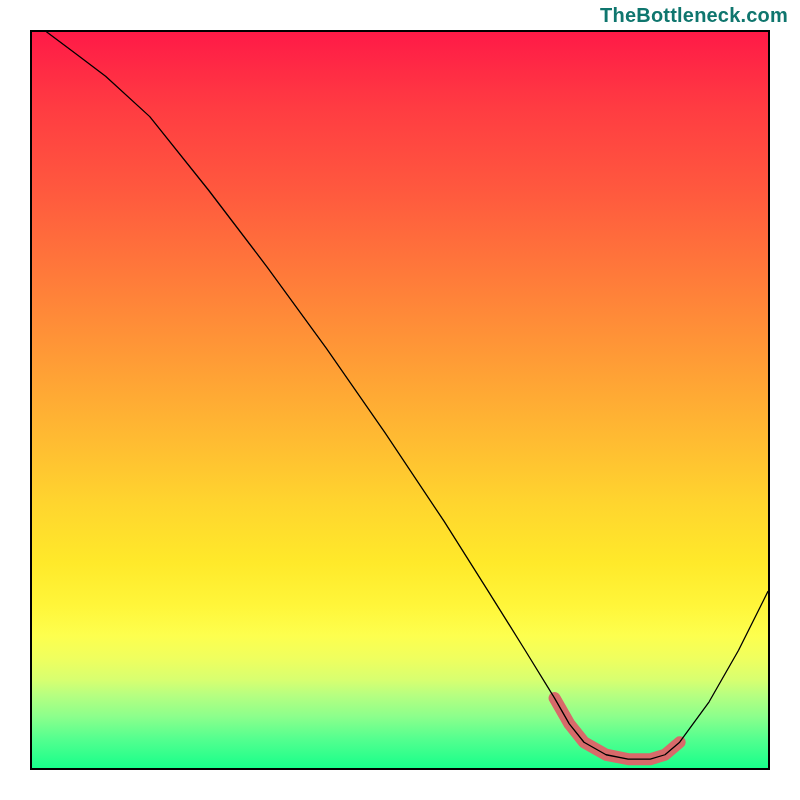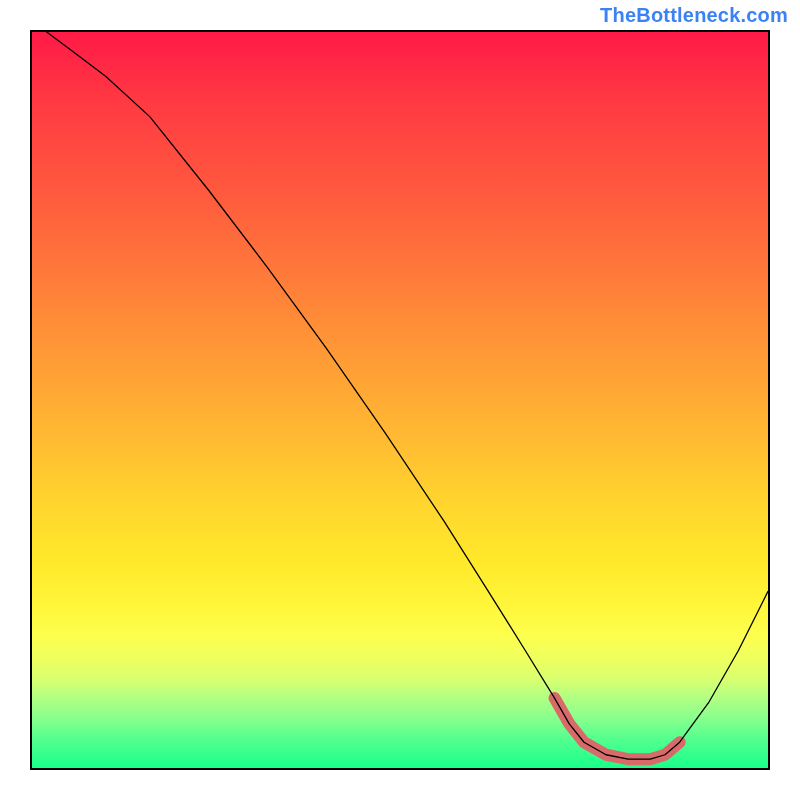--- a/index.html
+++ b/index.html
@@ -15,21 +15,21 @@
     position: relative;
     width: 800px;
     height: 800px;
   }
   .watermark {
     position: absolute;
     top: 4px;
     right: 12px;
     font-size: 20px;
     font-weight: bold;
-    color: #3b82f6;
+    color: #0f766e;
     letter-spacing: 0.2px;
     z-index: 10;
   }
   .plot-frame {
     position: absolute;
     left: 30px;
     top: 30px;
     width: 740px;
     height: 740px;
     border: 2.5px solid #000;

